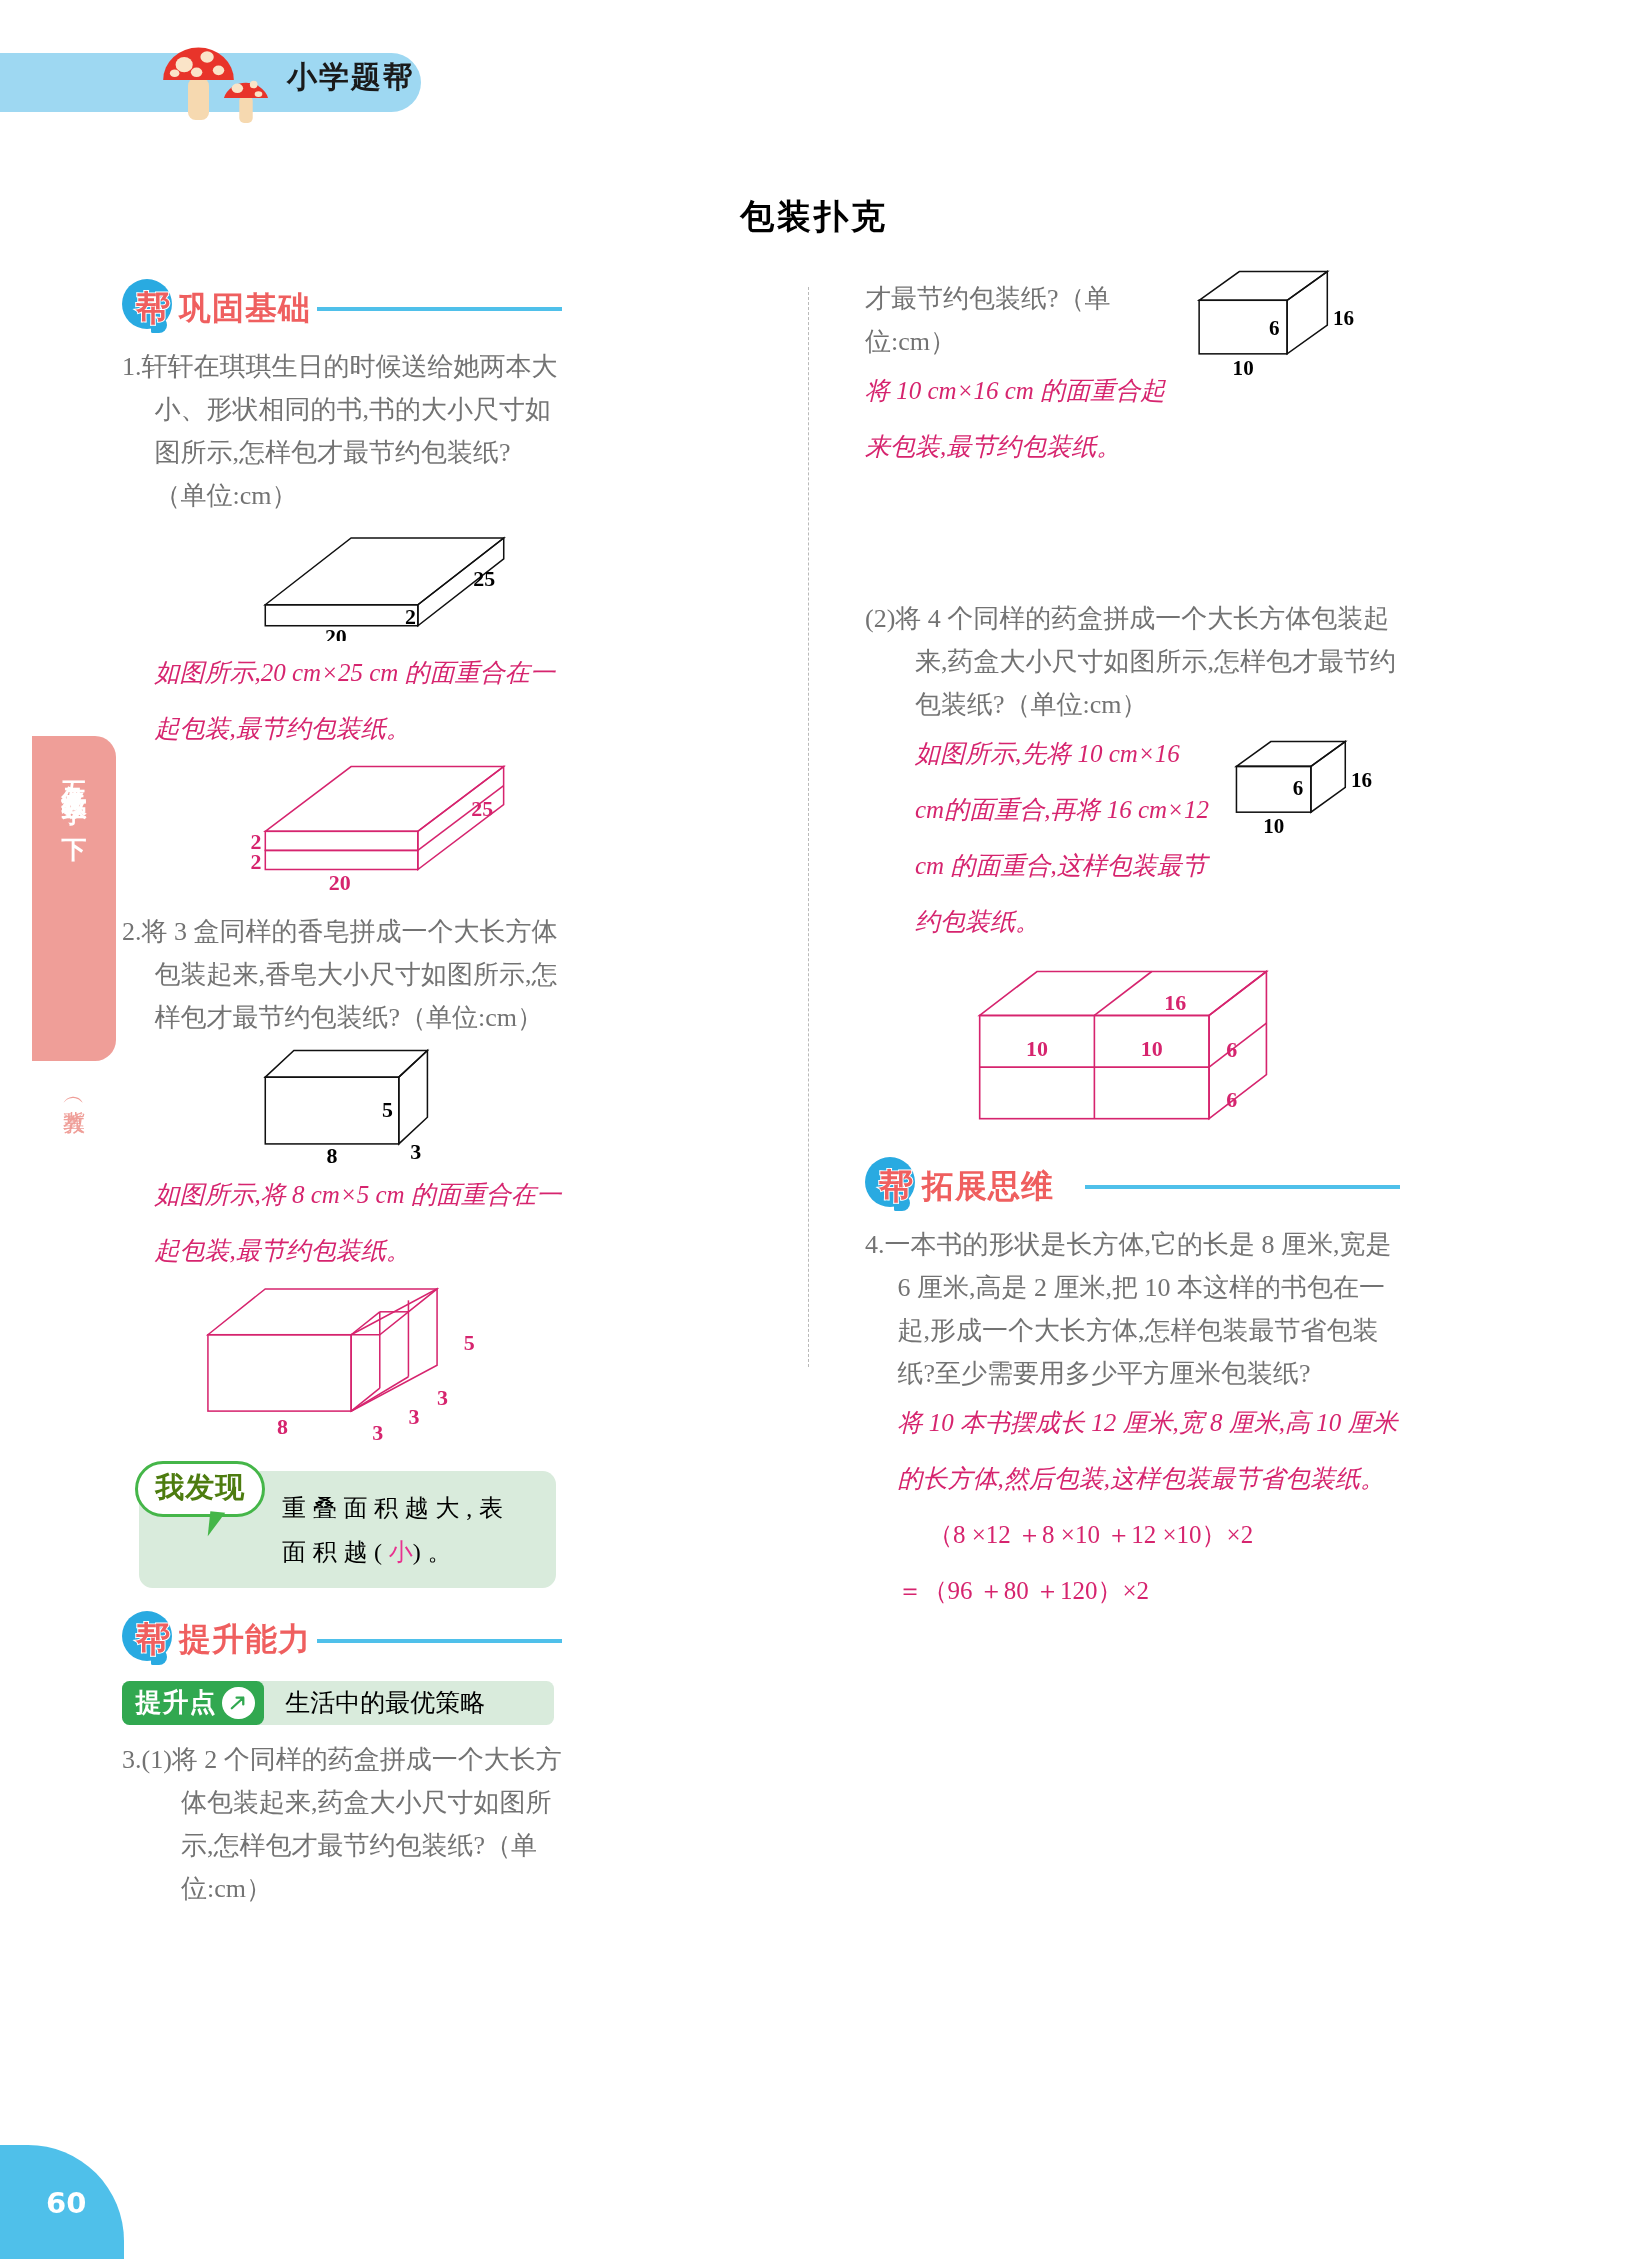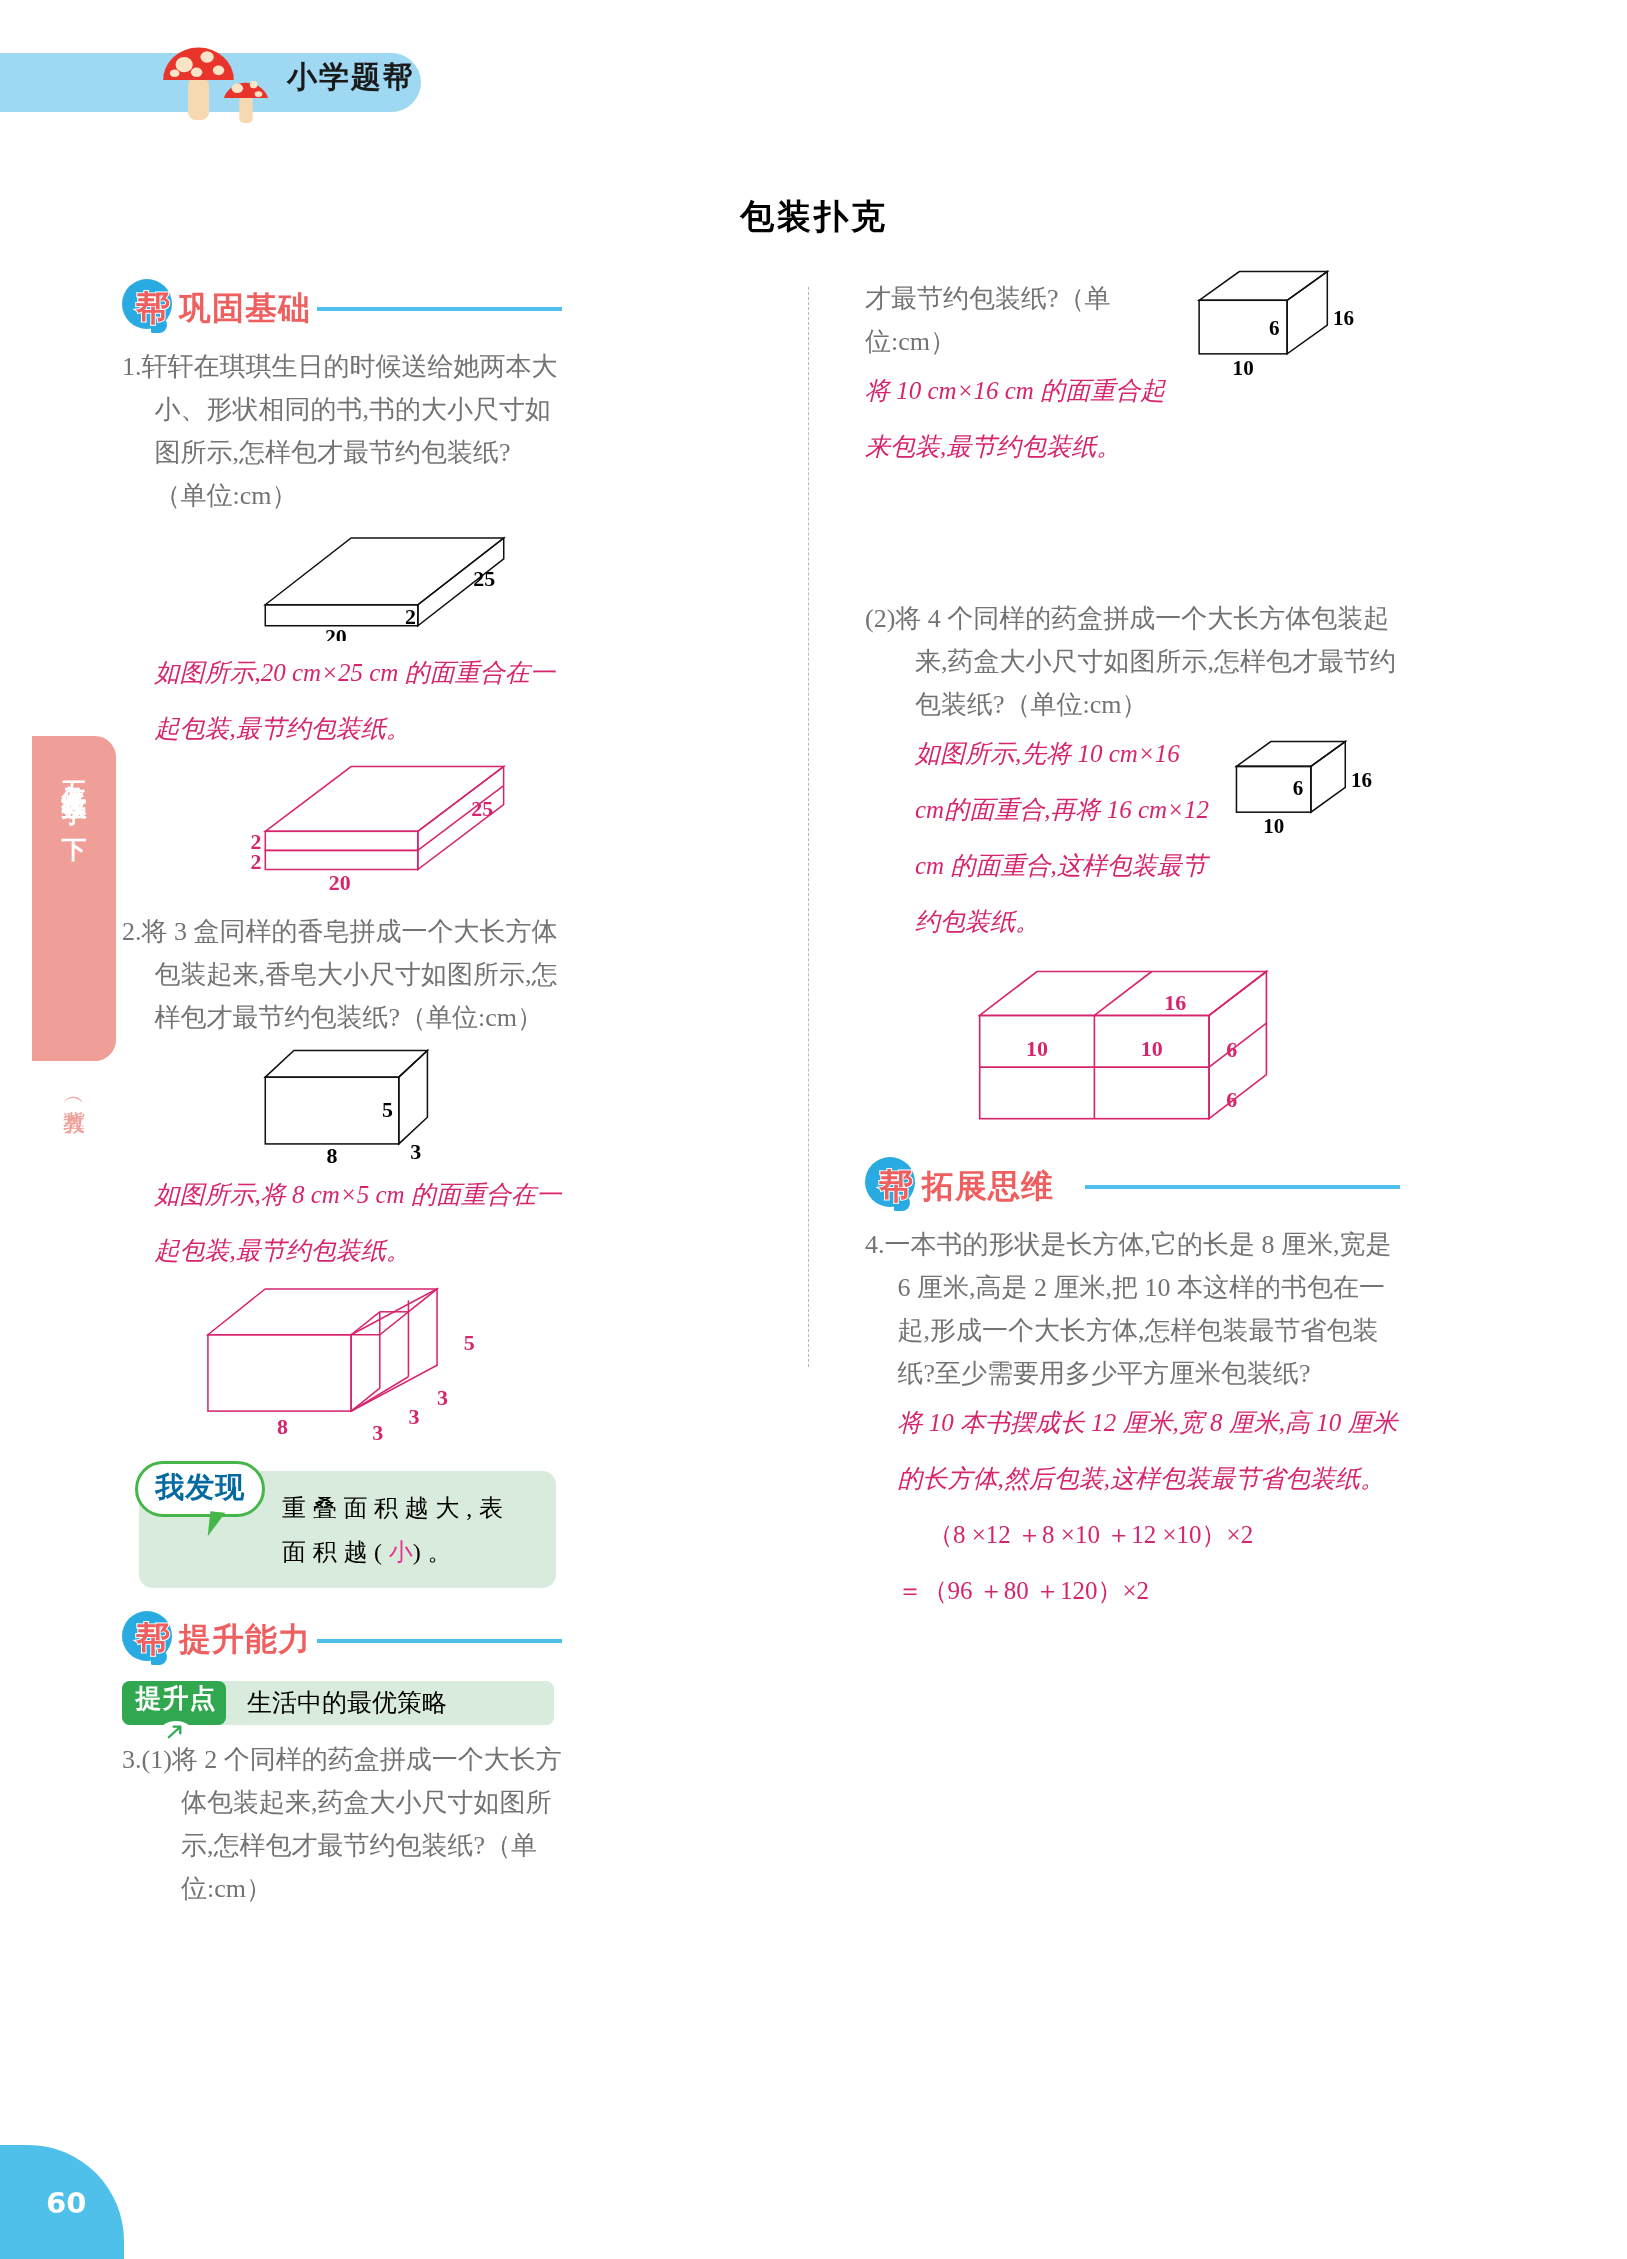--- a/index.html
+++ b/index.html
@@ -109,37 +109,37 @@
   .found-text{
     color:#000; font-size:24px; line-height:44px; letter-spacing:6.7px;
     font-family:"Liberation Serif","DejaVu Serif",serif;
   }
   .found-text .blank{ color:#e8318f; letter-spacing:0; }
   .found-bubble{
     position:absolute; left:-3.8px; top:-9.6px;
     background:#ffffff; border:3.8px solid #45b649; border-radius:32.5px;
     padding:3.8px 17px 5.7px;
     font-family:Liberation Sans, sans-serif;
-    font-size:29px; font-weight:bold; color:#0369a1; letter-spacing:1px;
+    font-size:29px; font-weight:bold; color:#4d7c0f; letter-spacing:1px;
   }
   .found-bubble::after{
     content:""; position:absolute; left:71px; bottom:-23px;
     width:0;height:0;border-left:15.3px solid #45b649;
     border-bottom:25px solid transparent; transform:rotate(6deg);
   }
   
   .tip-row{
     position:relative; margin:17px 0 13.4px 0; width:432px; height:44px;
     background:#d9ebdc; border-radius:7.6px; display:flex; align-items:center;
   }
   .tip-badge{
     background:#31a850; border-radius:7.6px; height:44px; padding:0 9.6px 0 13.4px;
     display:flex; align-items:center; gap:5.7px; color:#fff;
     font-family:"DejaVu Sans","Liberation Sans",sans-serif;
-    font-size:26px; font-weight:bold; letter-spacing:1px;flex-direction:column;
+    font-size:26px; font-weight:bold; letter-spacing:1px;
   }
   .tip-arrow{
     width:32.5px;height:32.5px;background:#fff;border-radius:50%;
     display:flex;align-items:center;justify-content:center;
   }
   .tip-label{
     margin-left:21px; font-size:25px; color:#000;
     font-family:"Liberation Serif","DejaVu Serif",serif;
   }
   

